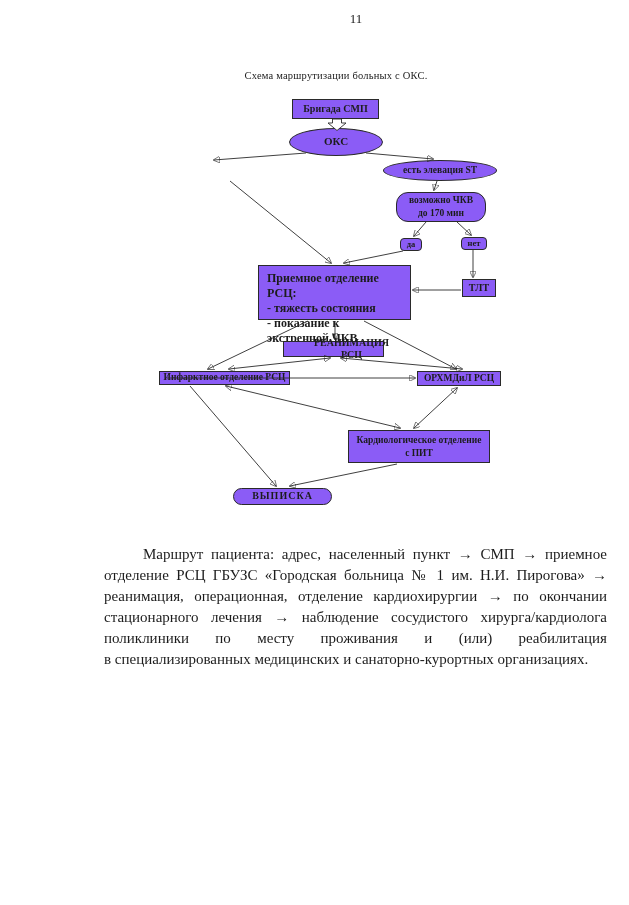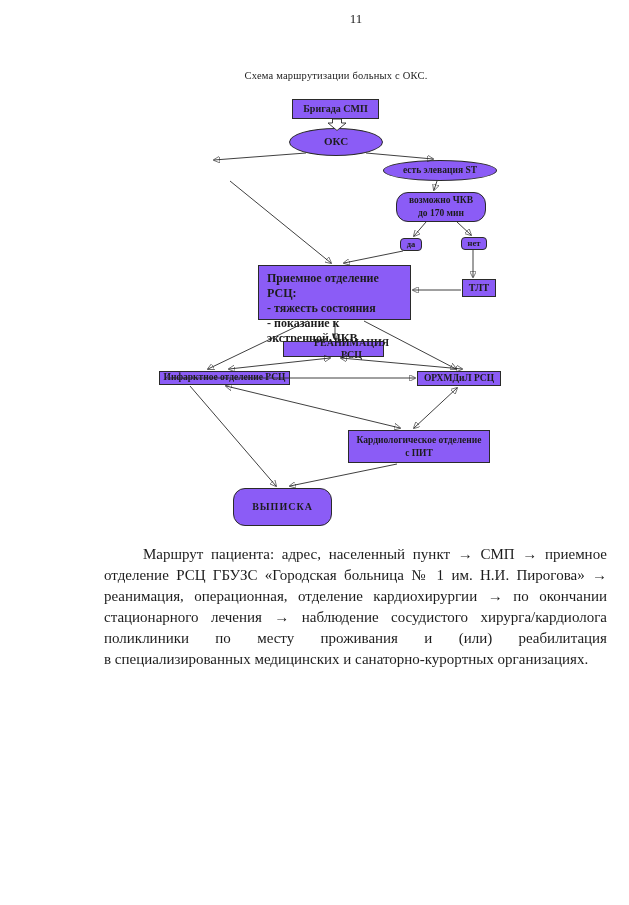--- a/index.html
+++ b/index.html
@@ -34,21 +34,21 @@
   .n-da       { left:400px; top:238px; width:22px;  height:13px; font-size:8.5px; }
   .n-net      { left:461px; top:237px; width:26px;  height:13px; font-size:8.5px; }
   .n-tlt      { left:462px; top:279px; width:34px;  height:18px; font-size:10px; }
   .n-priem    { left:258px; top:265px; width:153px; height:55px; font-size:12px;
                 align-items:flex-start; text-align:left; padding:5px 8px;
                 justify-content:space-between; }
   .n-rean     { left:283px; top:341px; width:101px; height:16px; font-size:10px;padding-left:36px; }
   .n-infarct  { left:159px; top:371px; width:131px; height:14px; font-size:9.5px; }
   .n-orh      { left:417px; top:371px; width:84px;  height:15px; font-size:9.5px; }
   .n-cardio   { left:348px; top:430px; width:142px; height:33px; font-size:9.5px; line-height:13px; }
-  .n-vyp      { left:233px; top:488px; width:99px;  height:38px; font-size:10px; letter-spacing:1px; }
+  .n-vyp      { left:233px; top:488px; width:99px;  height:17px; font-size:10px; letter-spacing:1px; }
 
   svg.connectors {
     position:absolute; left:0; top:0; width:629px; height:905px;
     pointer-events:none;
   }
   svg.connectors line, svg.connectors path { stroke:#2a2a2a; stroke-width:0.9; fill:none; }
   svg.connectors .fatarrow { fill:#ffffff; }
 
   .para {
     position:absolute; left:104px; top:544px; width:503px;

